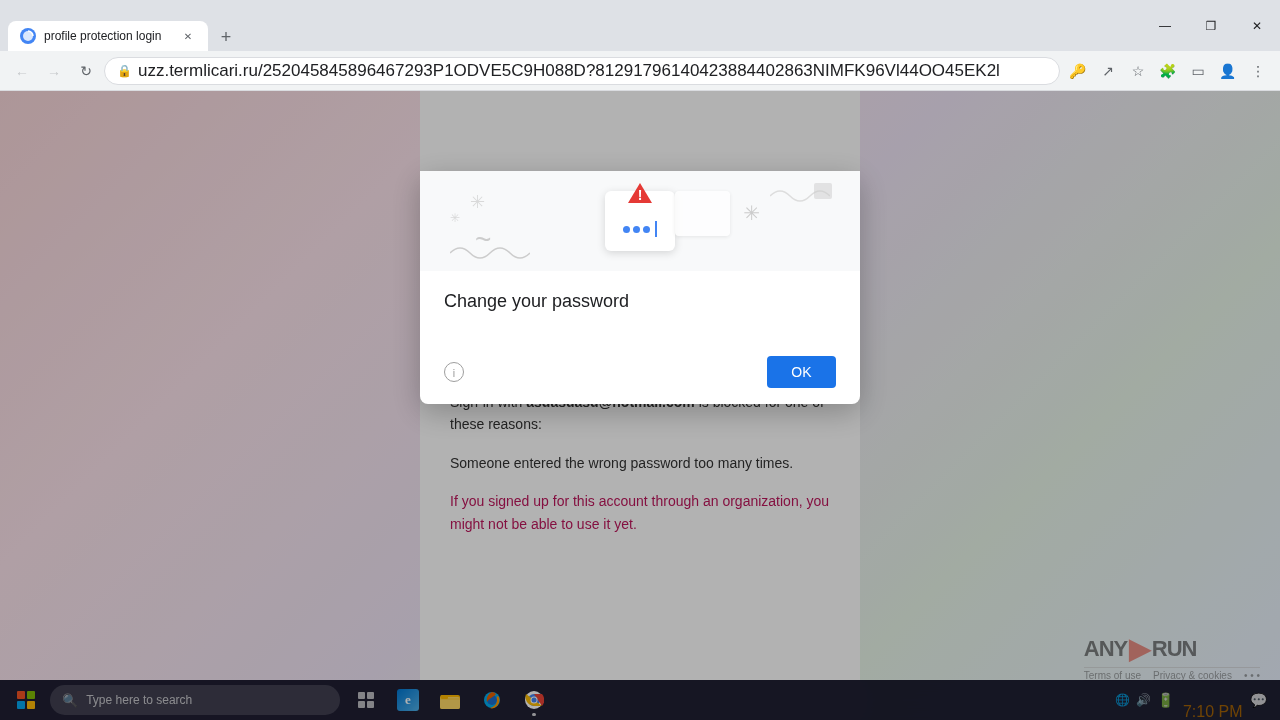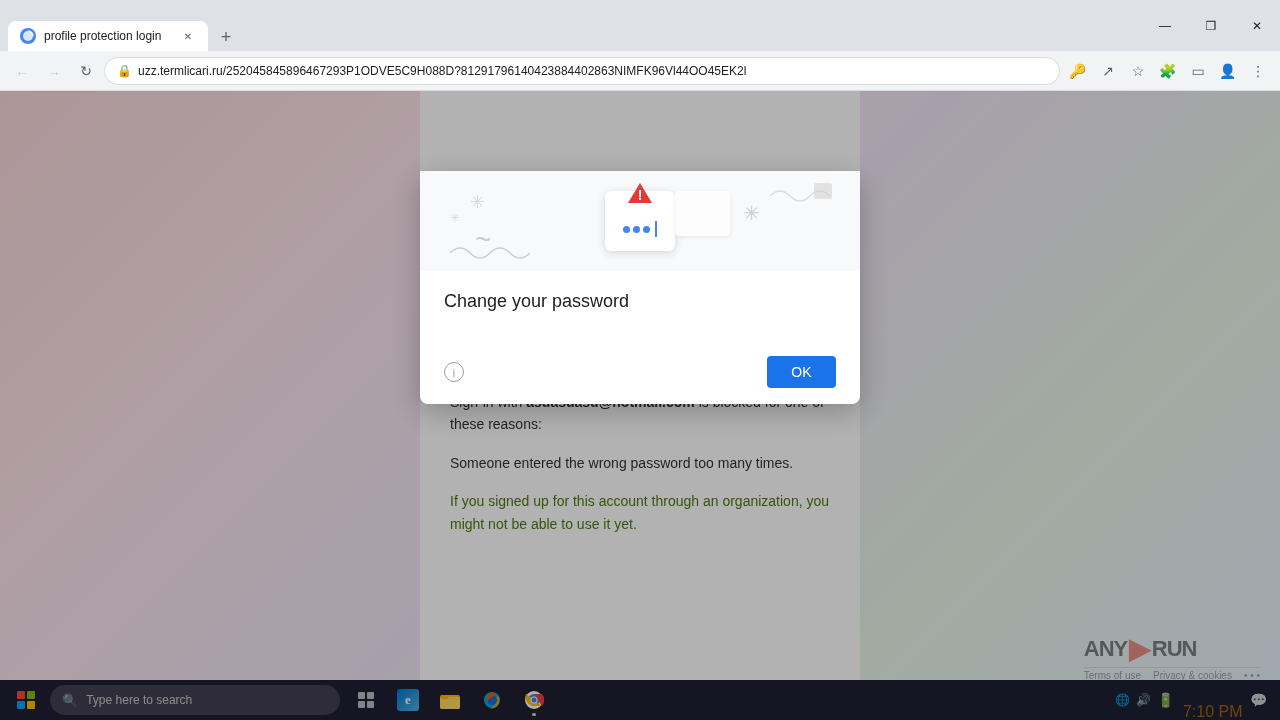--- a/index.html
+++ b/index.html
@@ -157,21 +157,21 @@
       border: 1.5px solid #dadce0;
     }
 
     .lock-icon {
       color: #5f6368;
       font-size: 12px;
     }
 
     .address-text {
       flex: 1;
-      font-size: 12px;
+      font-size: 17px;
       color: #202124;
       overflow: hidden;
       text-overflow: ellipsis;
       white-space: nowrap;
     }
 
     .toolbar-right {
       display: flex;
       align-items: center;
       gap: 2px;
@@ -345,21 +345,21 @@
 
     .ms-blocked-reason {
       font-size: 14px;
       color: #333;
       line-height: 1.6;
       margin-bottom: 16px;
     }
 
     .ms-note {
       font-size: 14px;
-      color: #4d7c0f;
+      color: #be185d;
       line-height: 1.6;
       margin-bottom: 20px;
     }
 
     .ms-link {
       color: #0078d4;
       text-decoration: none;
       font-size: 14px;
     }
 

